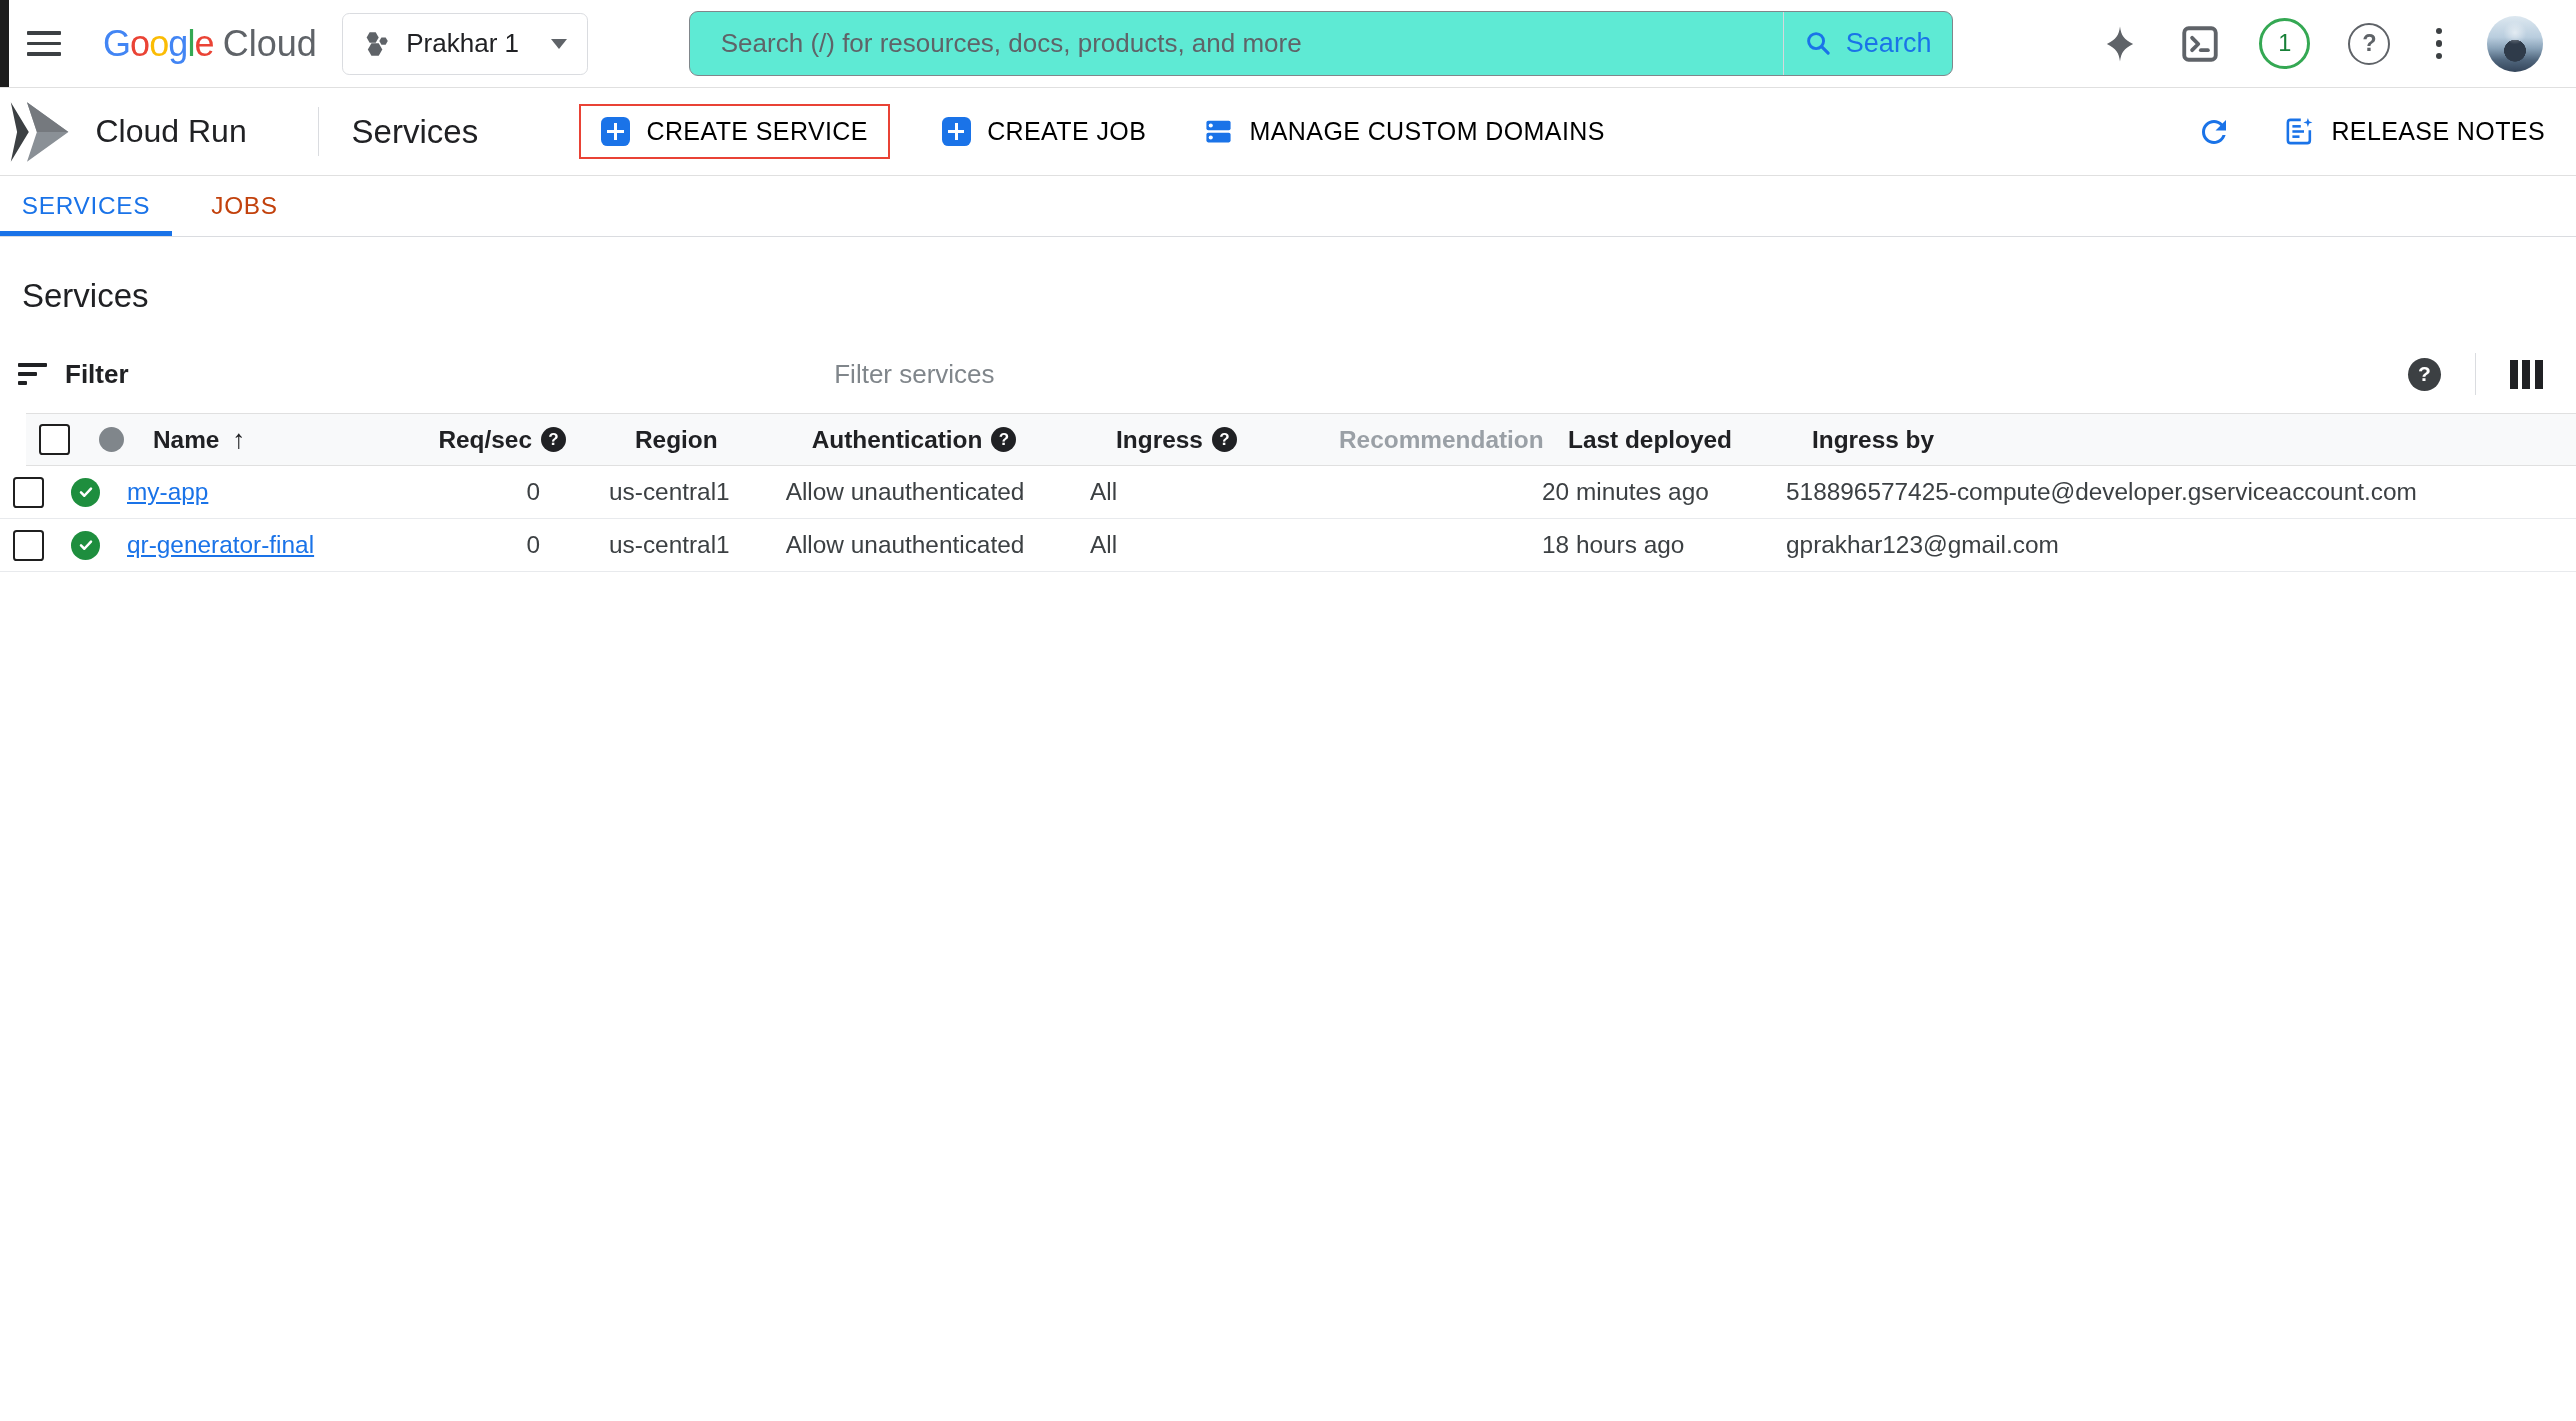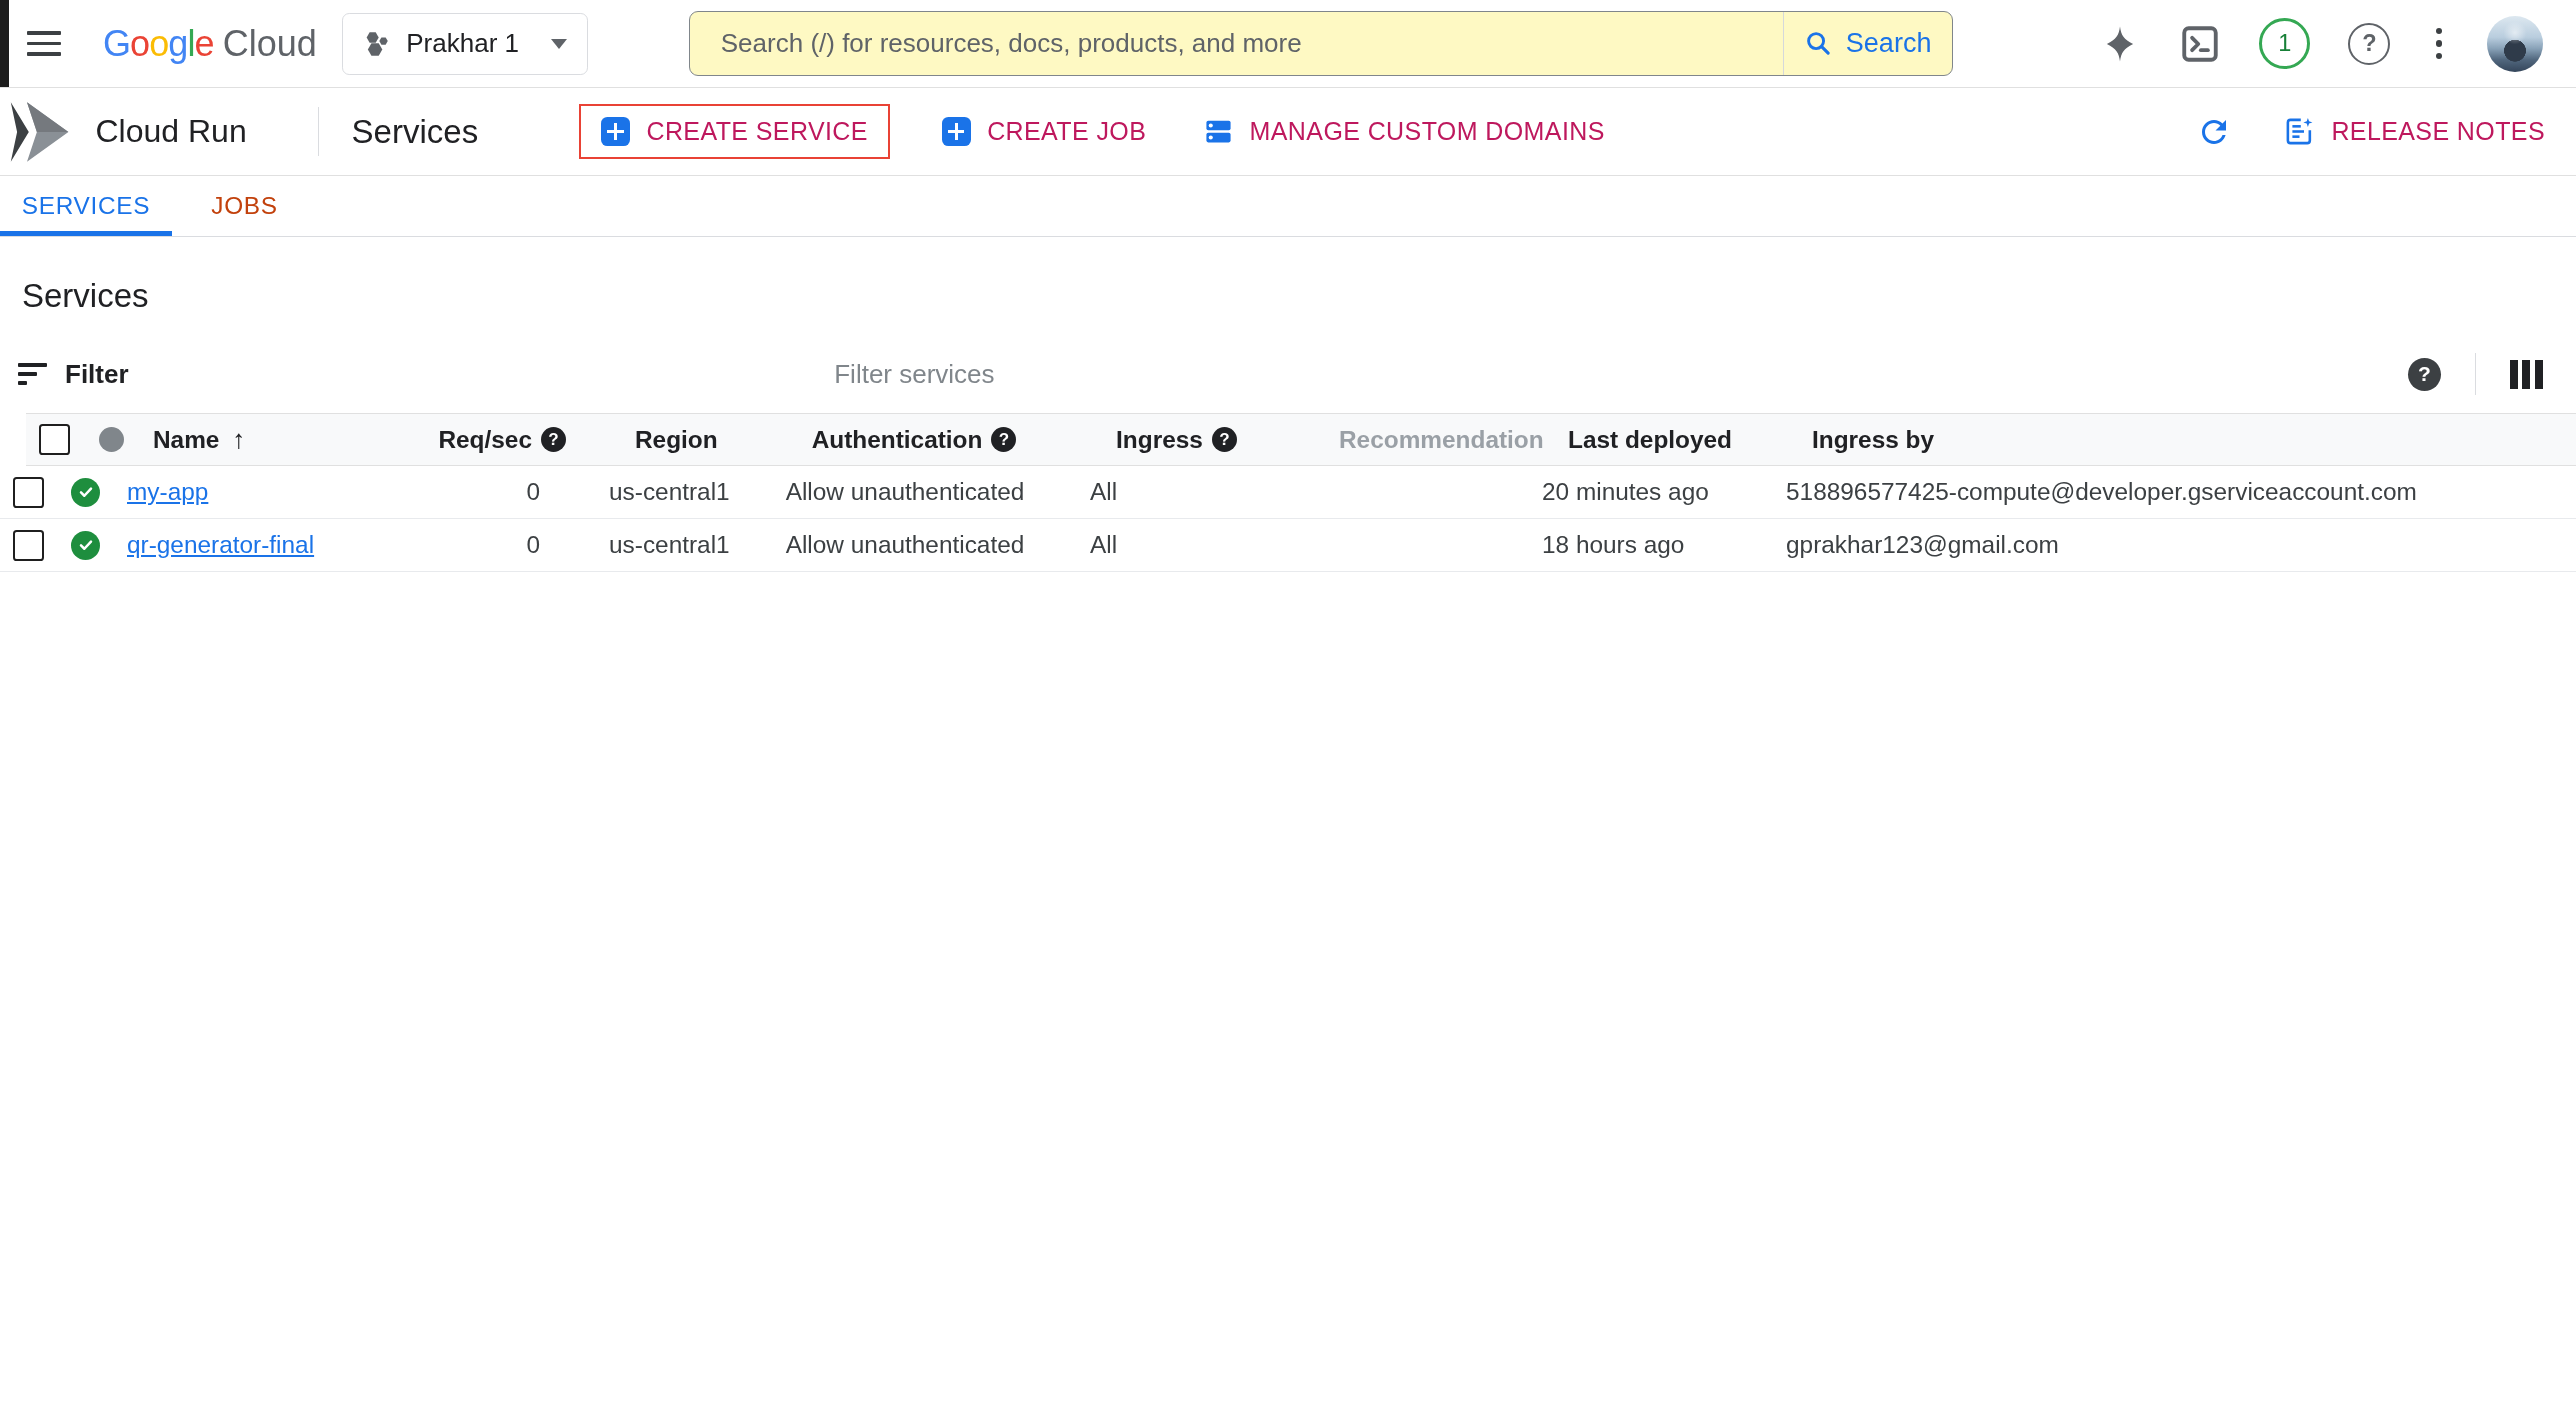--- a/index.html
+++ b/index.html
@@ -11,21 +11,21 @@
   .window-edge{position:absolute;left:0;top:0;width:9px;height:87px;background:#1c1c1c;}
   .hamburger{margin-left:27px;display:flex;flex-direction:column;gap:7.2px;cursor:pointer;}
   .hamburger span{display:block;width:34px;height:3.6px;background:#3c4043;border-radius:0.9px;}
   .gc-logo{margin-left:42px;display:flex;align-items:baseline;font-size:36px;letter-spacing:-0.9px;white-space:nowrap;}
   .gl{font-weight:500;}
   .gl.g-blue{color:#4285f4}.gl.g-red{color:#ea4335}.gl.g-yellow{color:#fbbc04}.gl.g-green{color:#34a853}
   .gc-cloud{color:#5f6368;font-weight:400;margin-left:9px;letter-spacing:0;}
   .project-btn{margin-left:25px;min-width:246px;height:62px;border:1.8px solid #dadce0;border-radius:7.2px;display:flex;align-items:center;padding:0 20px;box-sizing:border-box;gap:14.5px;cursor:pointer;background:#fff;}
   .project-label{font-size:26px;color:#202124;}
   .caret-down{margin-left:auto;width:0;height:0;border-left:8.1px solid transparent;border-right:8.1px solid transparent;border-top:10px solid #5f6368;}
-  .search{margin-left:101px;width:1264px;height:65px;border:1.8px solid #80868b;border-radius:9px;background:#fef9c3;display:flex;align-items:center;box-sizing:border-box;overflow:hidden;}
+  .search{margin-left:101px;width:1264px;height:65px;border:1.8px solid #80868b;border-radius:9px;background:#5eead4;display:flex;align-items:center;box-sizing:border-box;overflow:hidden;}
   .search input{flex:1;height:100%;border:none;outline:none;background:transparent;font-family:inherit;font-size:26px;color:#202124;padding:0 0 0 31px;}
   .search input::placeholder{color:#5f6368;}
   .search-sep{width:0.9px;height:100%;background:#d5d8db;}
   .search-btn{width:168px;height:100%;display:flex;align-items:center;justify-content:center;gap:12.7px;font-size:27px;font-weight:500;color:#1a73e8;cursor:pointer;}
   .topbar-right{position:absolute;right:33px;top:0;height:87px;display:flex;align-items:center;gap:38px;}
   .tb-icon{display:flex;align-items:center;justify-content:center;cursor:pointer;}
   .shell-box{width:42px;height:42px;}
   .notif{width:51px;height:51px;border-radius:50%;border:3.6px solid #34a853;box-sizing:border-box;color:#188038;display:flex;align-items:center;justify-content:center;font-size:23.5px;font-weight:500;cursor:pointer;}
   .help-circ{width:42px;height:42px;border-radius:50%;border:2.7px solid #5f6368;box-sizing:border-box;color:#5f6368;display:flex;align-items:center;justify-content:center;cursor:pointer;}
   .help-circ::before{content:"?";font-size:23.5px;font-weight:600;}
@@ -37,21 +37,21 @@
       radial-gradient(circle at 50% 62%, #2f3b4a 0 24%, rgba(0,0,0,0) 25%),
       linear-gradient(180deg,#dde8f0 0%,#b9cdde 38%,#89a2b8 58%,#51677e 78%,#34455a 100%);}
 
   
   .actionbar{position:relative;height:87px;border-bottom:0.9px solid #e0e0e0;display:flex;align-items:center;background:#fff;}
   .run-logo{margin-left:9px;flex:none;}
   .product-title{margin-left:23.5px;font-size:32px;color:#202124;white-space:nowrap;}
   .vsep{width:0.9px;height:49px;background:#dadce0;margin:0 33px 0 71px;}
   .page-name{font-size:33px;color:#202124;}
   .annotation{margin-left:101px;border:2.7px solid #e94235;padding:11px 20px;display:flex;align-items:center;}
-  .act-btn{display:flex;align-items:center;gap:16.3px;font-size:25px;font-weight:500;letter-spacing:0.4px;color:#be185d;cursor:pointer;white-space:nowrap;}
+  .act-btn{display:flex;align-items:center;gap:16.3px;font-size:25px;font-weight:500;letter-spacing:0.4px;color:#000000;cursor:pointer;white-space:nowrap;}
   .act-btn.m1{margin-left:40px;padding-left:12px;}
   .act-btn.m2{margin-left:58px;}
   .plus-icon{position:relative;width:29px;height:29px;border-radius:6.3px;background:#1a73e8;flex:none;}
   .plus-icon::before{content:"";position:absolute;left:6.3px;top:12.7px;width:16.3px;height:3.6px;background:#fff;}
   .plus-icon::after{content:"";position:absolute;left:12.7px;top:6.3px;width:3.6px;height:16.3px;background:#fff;}
   .bar-right{position:absolute;right:31px;top:0;height:87px;display:flex;align-items:center;gap:52px;}
 
   
   .tabbar{position:relative;height:60px;border-bottom:0.9px solid #dadce0;display:flex;background:#fff;}
   .tab{position:relative;height:100%;display:flex;align-items:center;justify-content:center;font-size:24.4px;font-weight:500;letter-spacing:0.7px;color:#c2410c;cursor:pointer;}

